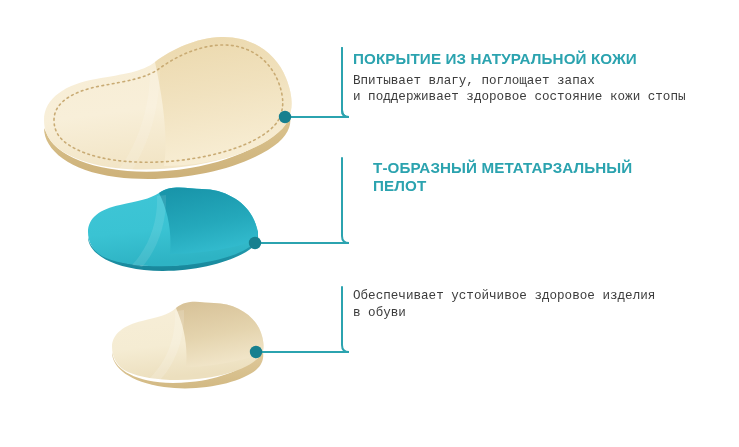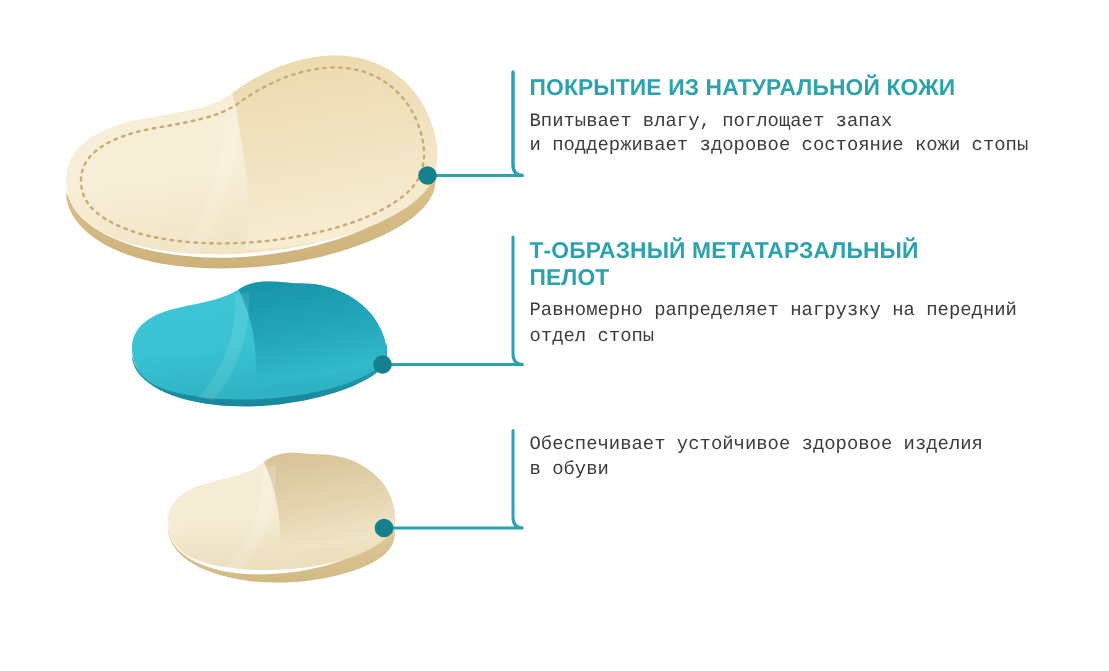--- a/index.html
+++ b/index.html
@@ -26,21 +26,21 @@
   }
   .feature .desc{
     color:#3c3c3c;
     font-size:12.6px;
     line-height:16.5px;
     margin:0;
     white-space:pre-line;
     font-family:Liberation Mono, monospace;
   }
   #feature-0{top:50px;}
-  #feature-1{top:159px;}
+  #feature-1{top:159px;margin-left:20px;}
   #feature-2{top:288px;}
 </style>
 </head>
 <body>
 
 <div id="stage">
 
   <svg id="art" viewBox="0 0 739 447" width="739" height="447">
     <defs>
 
@@ -205,22 +205,20 @@
 
   <div class="feature" id="feature-0">
     <div class="title">ПОКРЫТИЕ ИЗ НАТУРАЛЬНОЙ КОЖИ</div>
     <div class="desc">Впитывает влагу, поглощает запах
 и поддерживает здоровое состояние кожи стопы</div>
   </div>
 
   <div class="feature" id="feature-1">
     <div class="title">Т-ОБРАЗНЫЙ МЕТАТАРЗАЛЬНЫЙ
 ПЕЛОТ</div>
-    <div class="desc">Равномерно рапределяет нагрузку на передний
-отдел стопы</div>
   </div>
 
   <div class="feature" id="feature-2">
     <div class="desc">Обеспечивает устойчивое здоровое изделия
 в обуви</div>
   </div>
 
 </div>
 
 </body></html>

